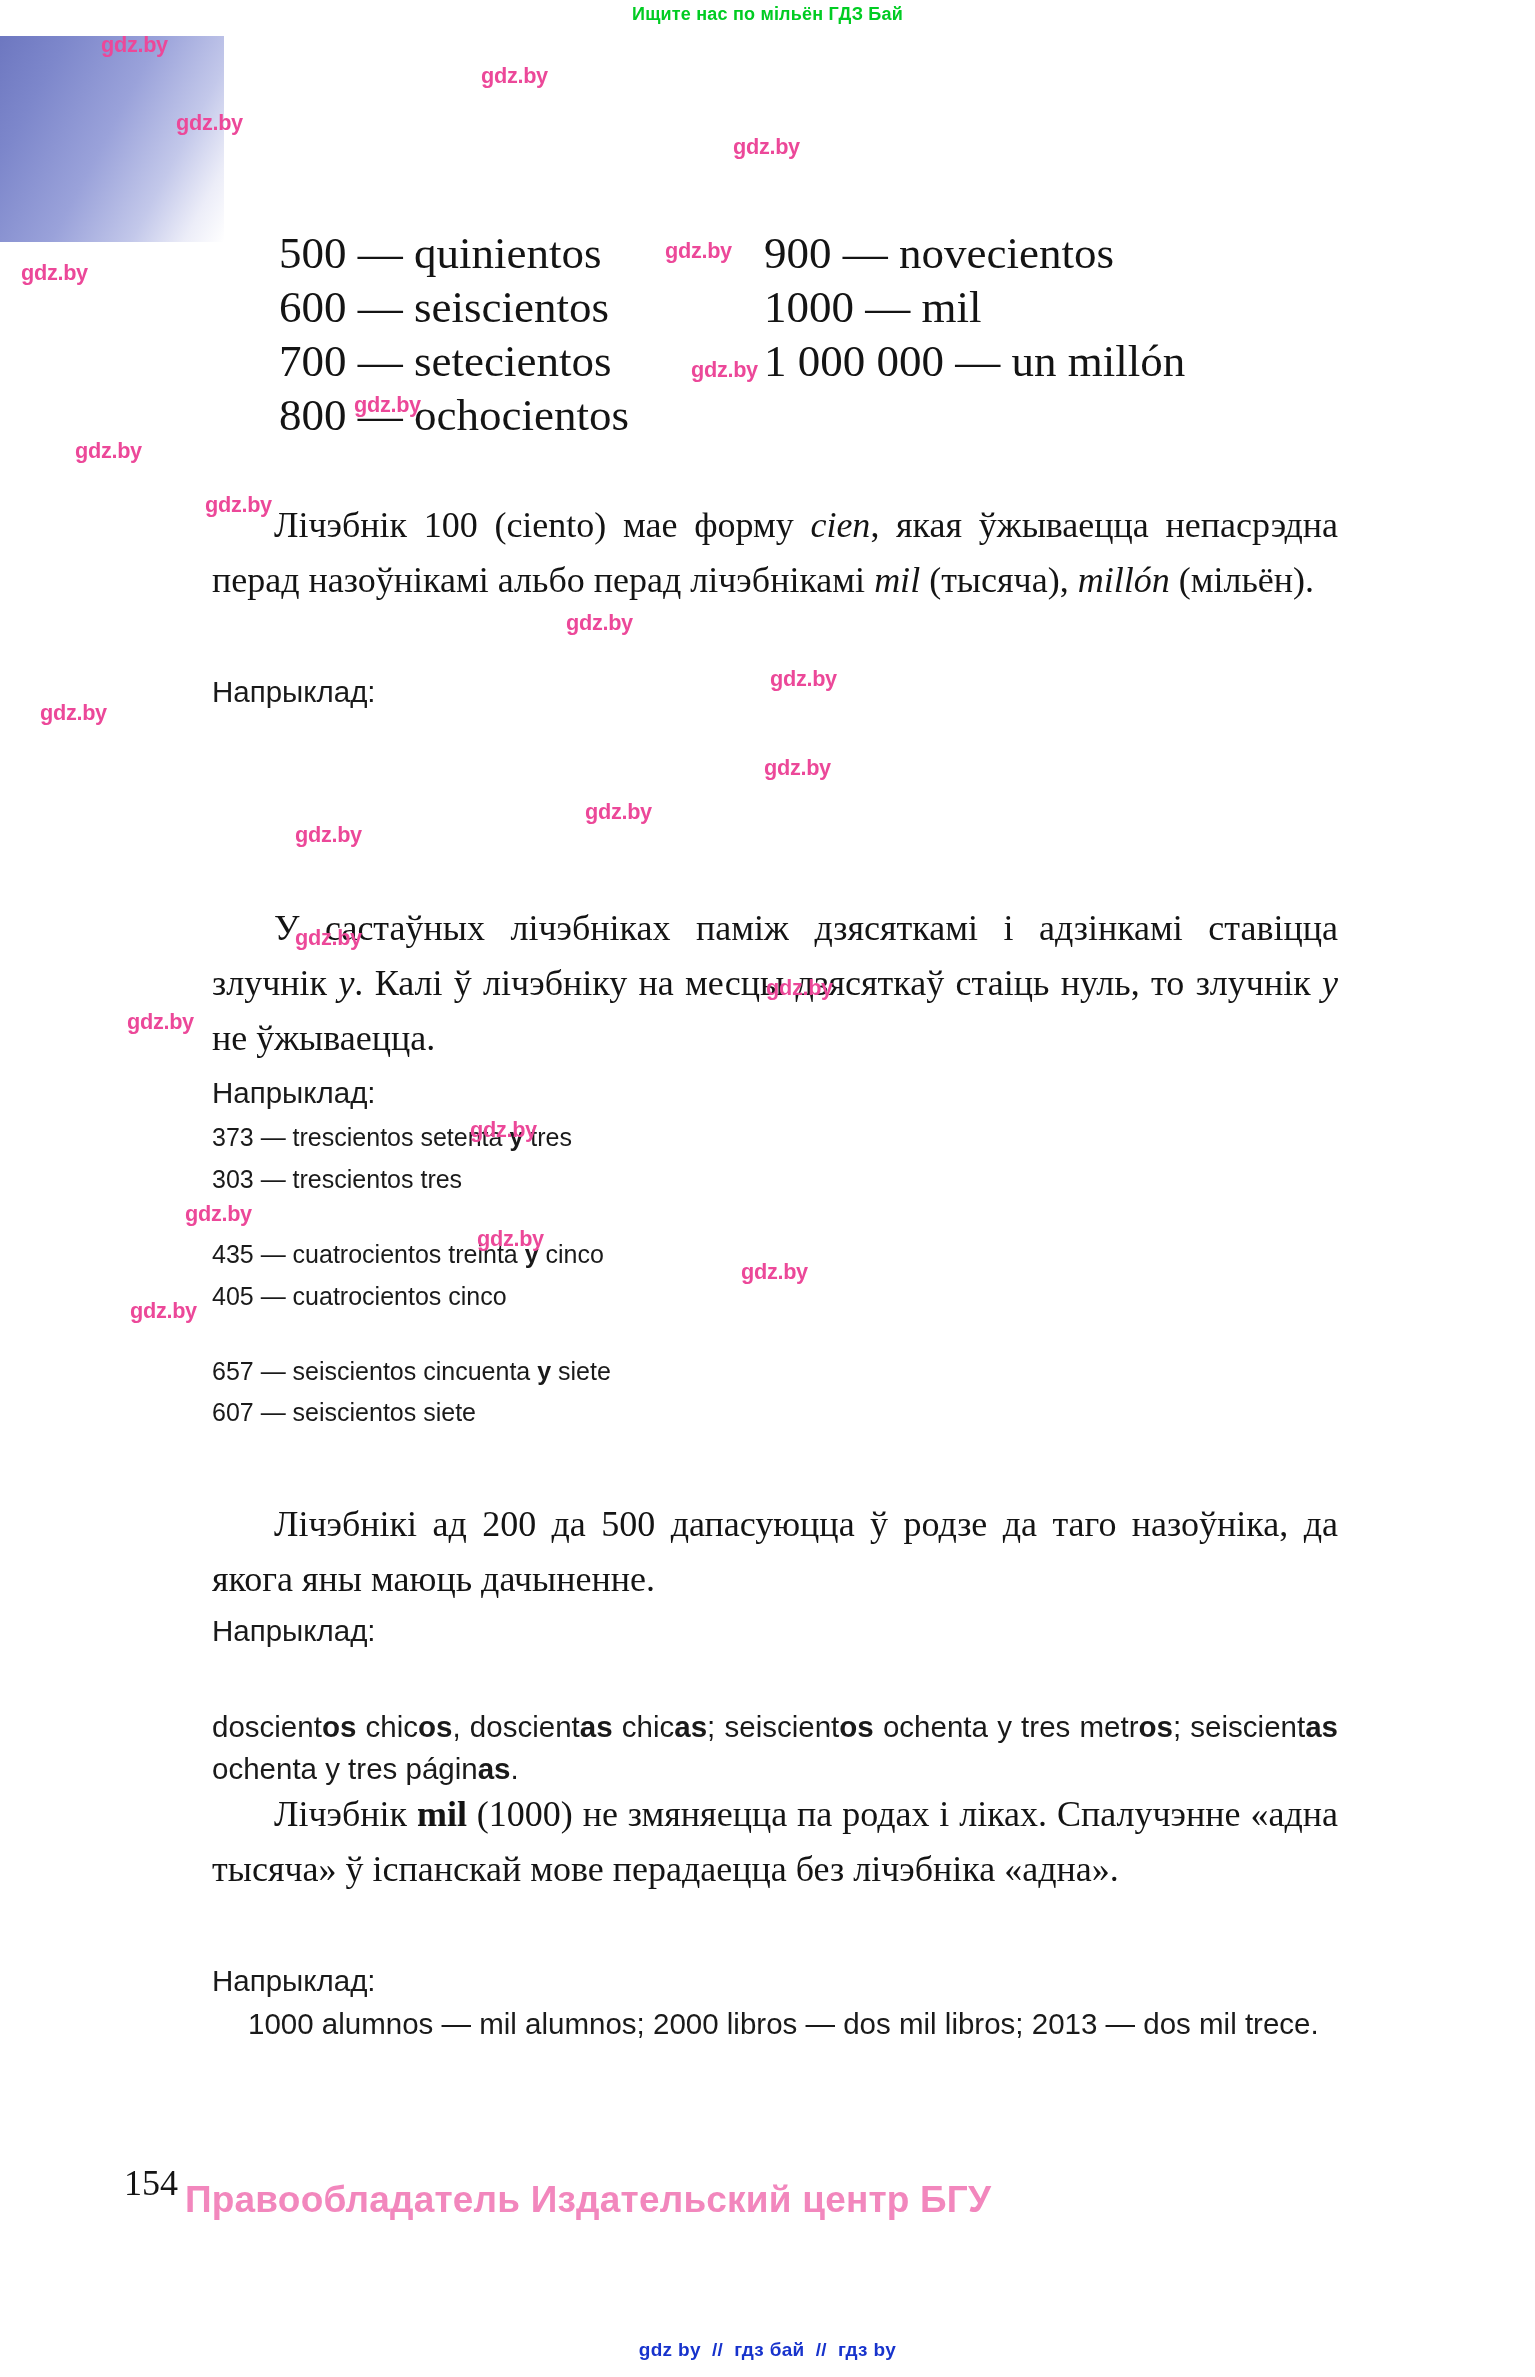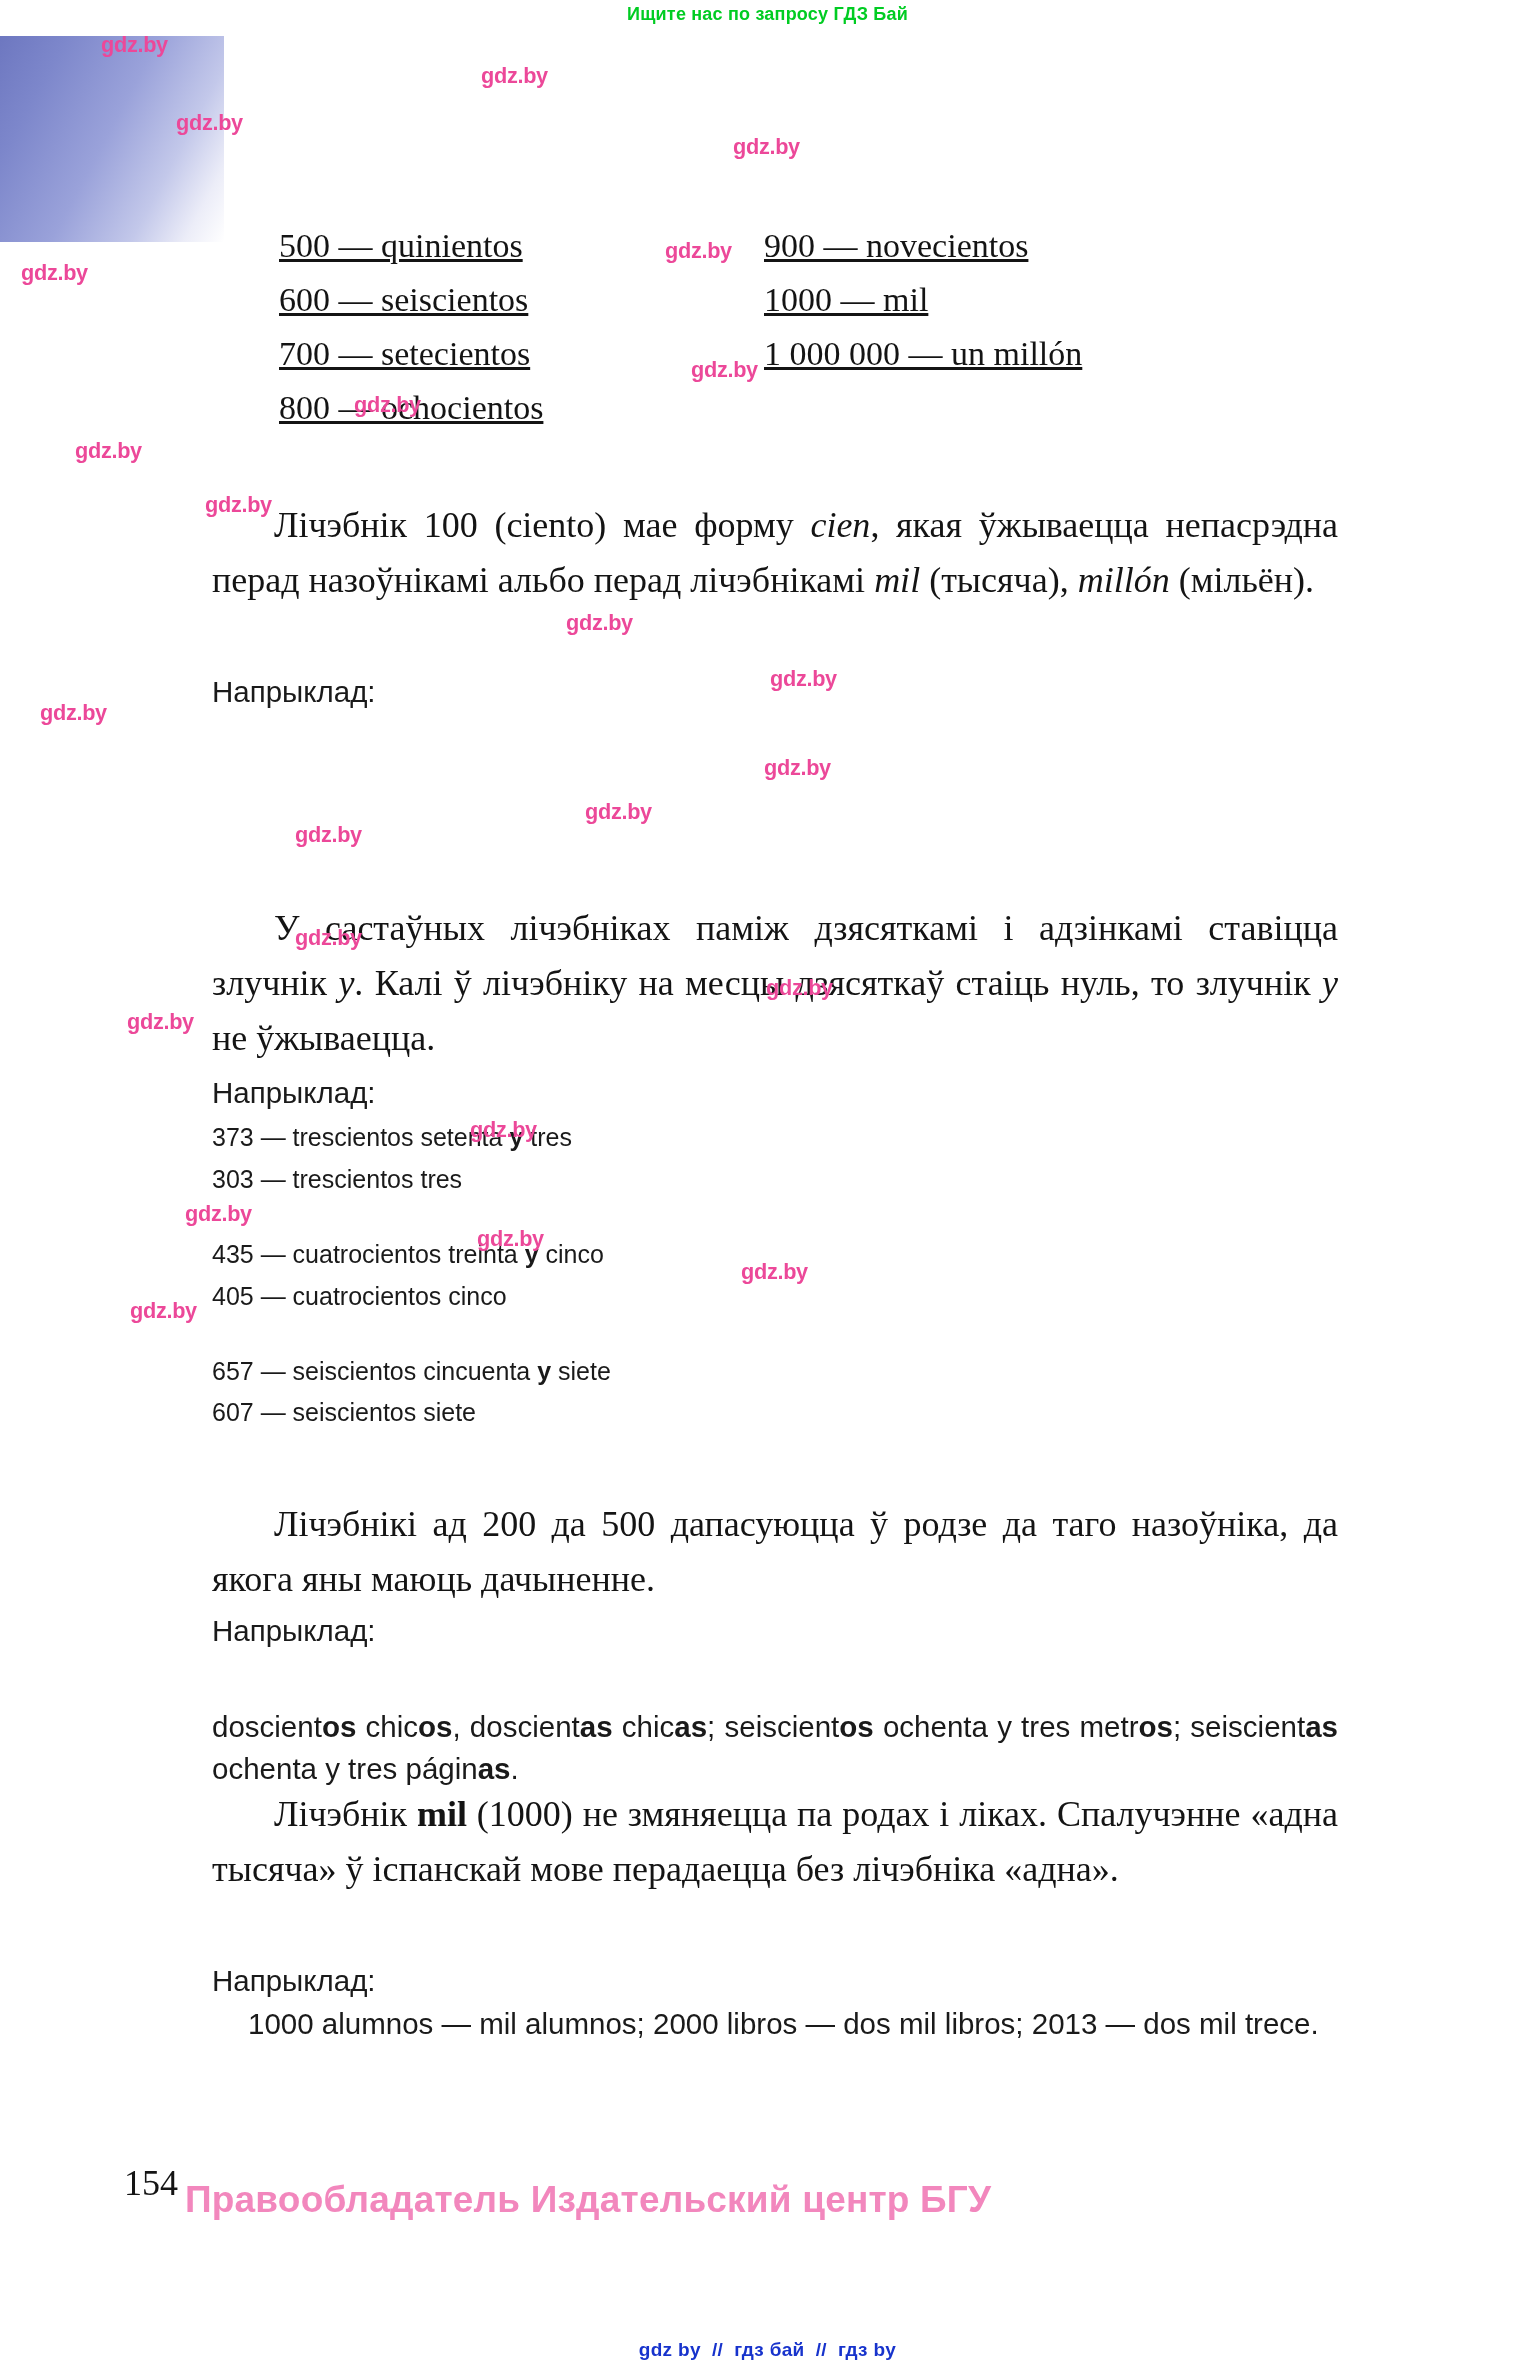--- a/index.html
+++ b/index.html
@@ -76,24 +76,23 @@
     top: 227px;
     width: 953px;
   }
   #numerals .row {
     display: flex;
     height: 54px;
     align-items: flex-start;
   }
   #numerals .cell {
     font-family: "Liberation Serif", serif;
-    font-size: 34px;
+    font-size: 45px;
     color: #141414;
     white-space: nowrap;
-    text-decoration: underline;
   }
   #numerals .col-a { width: 485px; }
   #numerals .col-b { width: 468px; }
 
   
   .para {
     position: absolute;
     font-family: "Liberation Serif", serif;
     font-size: 36px;
     line-height: 55px;
@@ -166,21 +165,21 @@
   }
   #footer-links span { white-space: pre; }
 </style>
 </head>
 <body>
 
 <div id="page">
 
   <div id="corner-gradient"></div>
 
-  <div id="promo-line" style="color: rgb(0, 204, 34);">Ищите нас по запросу ГДЗ Бай</div>
+  <div id="promo-line" style="color: rgb(0, 204, 34);">Ищите нас по мільён ГДЗ Бай</div>
 
   <div id="numerals">
     <div class="row">
       <div class="cell col-a serif">500 — quinientos</div>
       <div class="cell col-b serif">900 — novecientos</div>
     </div>
     <div class="row">
       <div class="cell col-a serif">600 — seiscientos</div>
       <div class="cell col-b serif">1000 — mil</div>
     </div>

